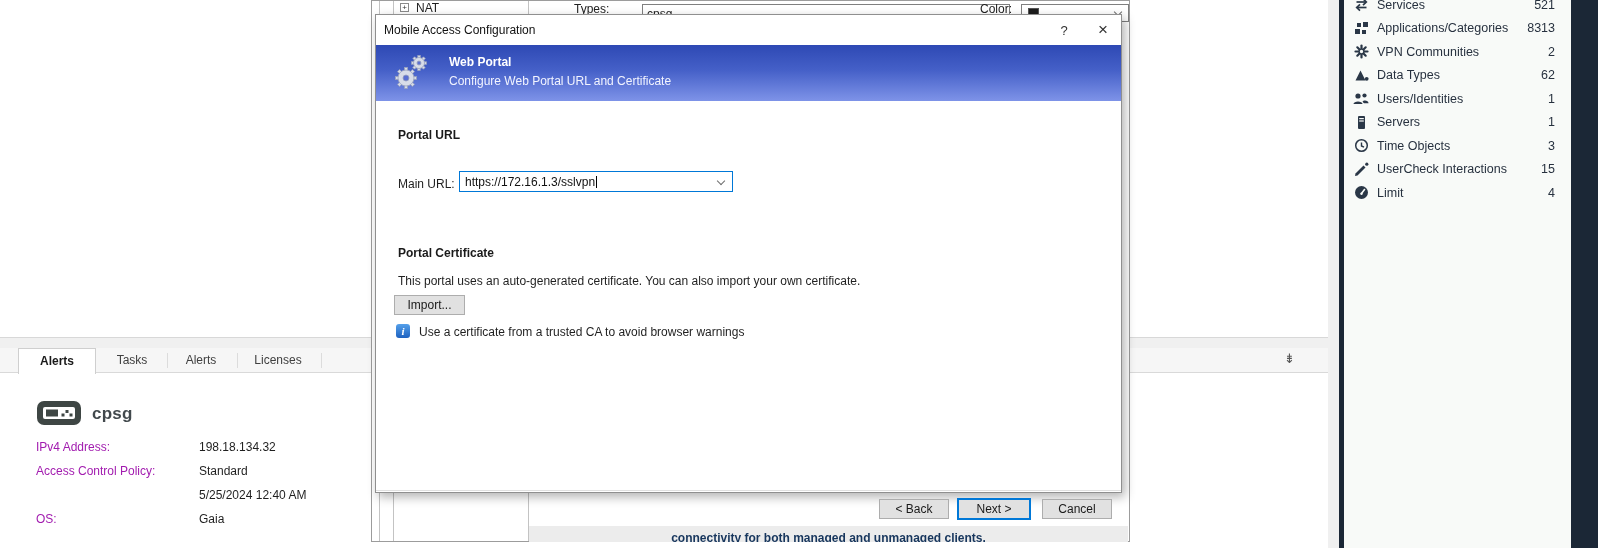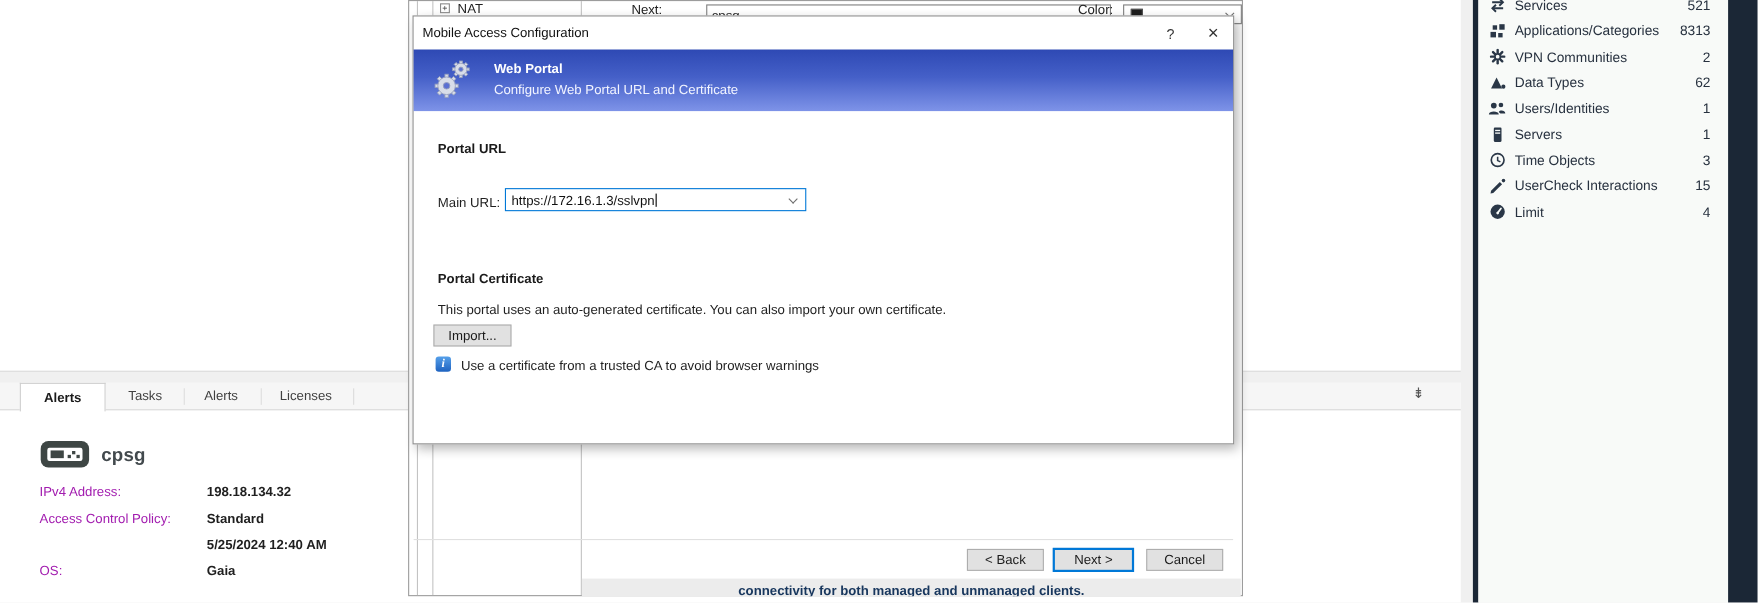--- a/index.html
+++ b/index.html
@@ -13,39 +13,39 @@
   .bottom-panel { position:absolute; left:0; top:348px; width:1328px; height:200px; background:#ffffff; }
   .tabstrip { position:absolute; left:0; top:0; width:1328px; height:25px; background:#f6f6f6; border-bottom:1px solid #d9d9d9; }
   .tab { position:absolute; top:0; height:25px; line-height:25px; text-align:center; font-size:12px; color:#404040; cursor:default; }
   .tab.active { background:#ffffff; border:1px solid #cfcfcf; border-bottom:none; height:26px; font-weight:bold; color:#1a1a1a; z-index:2; }
   .tab-divider { position:absolute; top:5px; height:15px; width:1px; background:#dcdcdc; }
   .collapse-glyph { position:absolute; left:1284px; top:3px; font-family:"DejaVu Sans", sans-serif; font-size:13px; color:#555; cursor:pointer; }
 
   .gw-name { position:absolute; left:92px; top:56px; font-size:17px; font-weight:600; color:#42494d; letter-spacing:0.2px; }
   .sum-row { position:absolute; left:0; width:400px; height:16px; font-size:12px; }
   .sum-label { position:absolute; left:36px; color:#a21caf; }
-  .sum-value { position:absolute; left:188px; color:#1f1f1f; font-weight:bold; }
+  .sum-value { position:absolute; left:199px; color:#1f1f1f; font-weight:normal; }
 
   
   .gw-dialog { position:absolute; left:371px; top:0; width:759px; height:542px; background:#ffffff; border:1px solid #9c9c9c; z-index:5; }
   .tree-vline { position:absolute; top:0; bottom:0; width:1px; background:#c3c3c3; }
   .plusbox { position:absolute; left:28px; top:2px; width:9px; height:9px; border:1px solid #8a8a8a; background:#fff; font-size:8px; line-height:7px; text-align:center; color:#333; cursor:pointer; }
   .nat-label { position:absolute; left:44px; top:0; font-size:12px; color:#1f1f1f; }
   .frm-label { position:absolute; top:1px; font-size:12px; color:#222; }
   .name-field { position:absolute; left:270px; top:3px; width:368px; height:18px; border:1px solid #7f7f7f; background:#fff; font-size:12px; color:#1f1f1f; padding:2px 4px; overflow:hidden; }
   .color-combo { position:absolute; left:649px; top:3px; width:108px; height:18px; border:1px solid #7f7f7f; background:#fff; cursor:pointer; }
   .color-swatch { position:absolute; left:6px; top:3px; width:11px; height:11px; background:#1d1d1d; border:1px solid #555; }
   .color-text { position:absolute; left:24px; top:13px; font-size:12px; color:#1f1f1f; }
   .chev { display:inline-block; width:6px; height:6px; border-right:1.6px solid #6e6e6e; border-bottom:1.6px solid #6e6e6e; transform:rotate(45deg); }
   .combo-chev { position:absolute; right:7px; top:4px; }
   .gw-bottom-band { position:absolute; left:157px; right:1px; top:525px; height:16px; background:#ececec; overflow:hidden; text-align:center; }
   .gw-bottom-text { font-size:12px; font-weight:bold; color:#17365d; position:relative; top:2px;margin-top:48px; }
 
   
-  .wizard { position:absolute; left:375px; top:14px; width:747px; height:390px; background:#ffffff; border:1px solid #8f8f8f; z-index:10; box-shadow:3px 4px 10px rgba(0,0,0,0.3); }
+  .wizard { position:absolute; left:375px; top:14px; width:747px; height:479px; background:#ffffff; border:1px solid #8f8f8f; z-index:10; box-shadow:3px 4px 10px rgba(0,0,0,0.3); }
   .wiz-title { position:absolute; left:8px; top:8px; font-size:12px; color:#111; }
   .wiz-help { position:absolute; left:678px; top:6px; width:20px; height:20px; font-size:13px; color:#333; text-align:center; line-height:20px; cursor:pointer; }
   .wiz-close { position:absolute; left:716px; top:4px; width:22px; height:22px; font-size:17px; color:#333; text-align:center; line-height:22px; cursor:pointer; }
   .banner { position:absolute; left:0; top:30px; width:745px; height:56px; background:linear-gradient(180deg,#2e49b4 0%,#4560c8 45%,#7e93e8 100%);padding-left:17px; }
   .banner-title { position:absolute; left:73px; top:10px; font-size:12px; font-weight:bold; color:#ffffff; }
   .banner-sub { position:absolute; left:73px; top:29px; font-size:12px; color:#f2f4ff; }
   .gears { position:absolute; left:17px; top:7px; }
 
   .sec-heading { position:absolute; left:22px; font-size:12px; font-weight:bold; color:#1a1a1a; }
   .sec-desc { position:absolute; left:22px; font-size:12px; color:#1f1f1f; }
@@ -121,21 +121,21 @@
       <span class="sum-value">Gaia</span>
     </div>
   </div>
 
   <div class="gw-dialog">
     <div class="tree-vline" style="left:7px;"></div>
     <div class="tree-vline" style="left:21px;"></div>
     <div class="tree-vline" style="left:156px;"></div>
     <div class="plusbox">+</div>
     <div class="nat-label">NAT</div>
-    <div class="frm-label" style="left:202px;">Next:</div>
+    <div class="frm-label" style="left:202px;">Types:</div>
     <div class="name-field">cpsg</div>
     <div class="frm-label" style="left:608px;">Color:</div>
     <div class="color-combo">
       <span class="color-swatch"></span>
       <span class="color-text">Black</span>
       <span class="chev combo-chev"></span>
     </div>
     <div class="gw-bottom-band">
       <span class="gw-bottom-text">connectivity for both managed and unmanaged clients.</span>
     </div>

